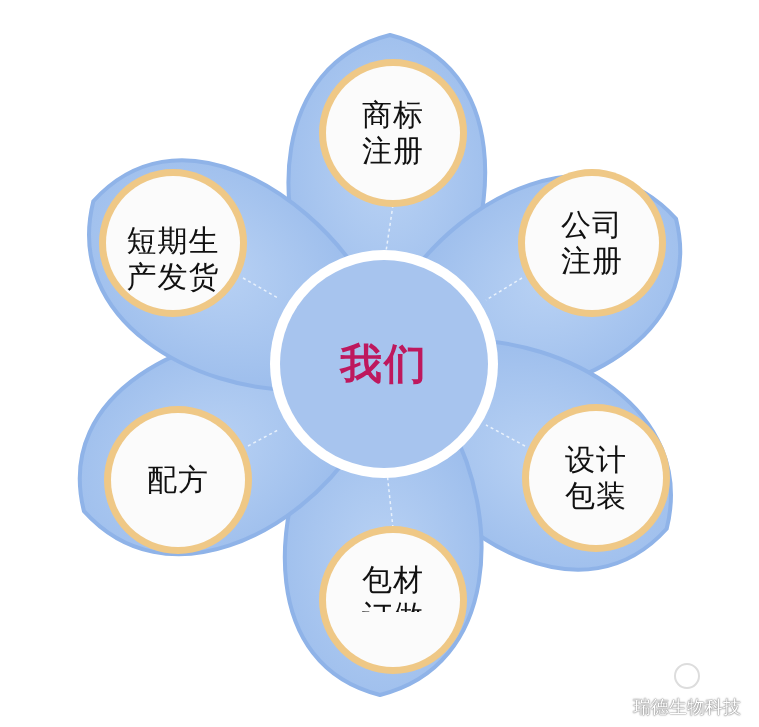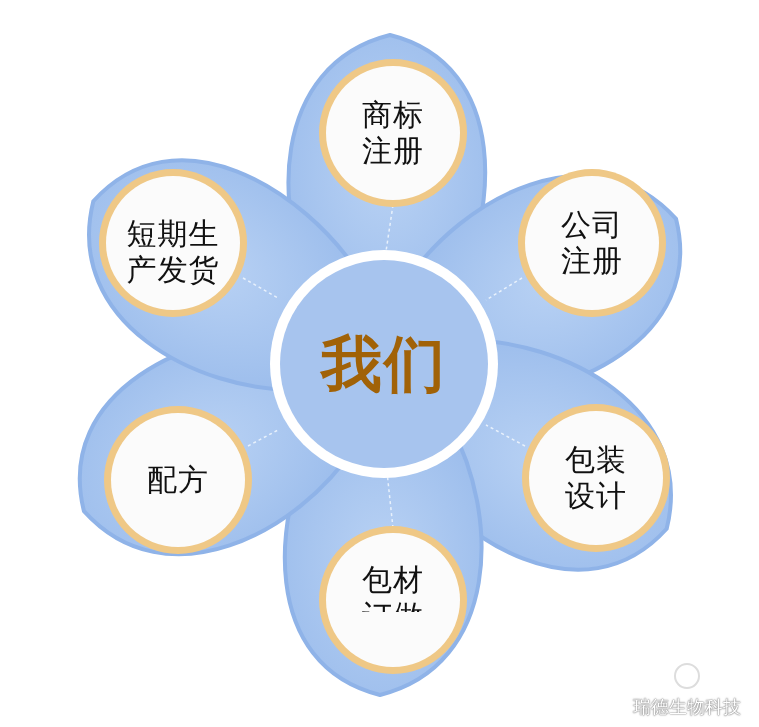--- a/index.html
+++ b/index.html
@@ -1,20 +1,20 @@
 <!DOCTYPE html>
 <html><head>
 <meta charset="utf-8">
 <style>
   html,body{margin:0;padding:0;background:#ffffff;}
   body{width:759px;height:727px;position:relative;overflow:hidden;font-family:"DejaVu Sans",sans-serif;}
   svg.bg{position:absolute;left:0;top:0;}
   .node{position:absolute;display:flex;align-items:center;justify-content:center;flex-direction:column;text-align:left;color:#111;}
   .node span{display:block;font-size:30px;line-height:36px;letter-spacing:1px;}
-  .hub span{font-size:61px;line-height:74px;letter-spacing:2px;color:#a16207;font-weight:bold;}
+  .hub span{font-size:42px;line-height:74px;letter-spacing:2px;color:#be185d;font-weight:bold;}
   .wm{position:absolute;right:18px;bottom:8px;font-size:18px;color:#ffffff;text-shadow:0 0 2px #777,0 0 1px #555;display:flex;align-items:center;gap:6px;flex-direction:column;}
   .wm-icon{width:26px;height:26px;border-radius:50%;border:2px solid #ddd;box-sizing:border-box;}
 </style>
 </head>
 <body>
 
 <svg class="bg" width="759" height="727" viewBox="0 0 759 727">
   <defs>
     <radialGradient id="pg" cx="50%" cy="50%" r="60%">
       <stop offset="0%" stop-color="#b9d2f4"></stop>
@@ -81,35 +81,35 @@
   <span>商标</span>
   <span>注册</span>
 </div>
 
 <div class="node" style="left:525px;top:176px;width:134px;height:134px;">
   <span>公司</span>
   <span>注册</span>
 </div>
 
 <div class="node" style="left:529px;top:411px;width:134px;height:134px;">
+  <span>设计</span>
   <span>包装</span>
-  <span>设计</span>
 </div>
 
 <div class="node" style="left:326px;top:531px;width:134px;height:134px;">
   <span>包材</span>
   <span style="height:14px;overflow:hidden;line-height:36px;">订做</span>
   <span style="height:22px;"></span>
 </div>
 
 <div class="node" style="left:111px;top:413px;width:134px;height:134px;gap:36px;">
   <span>配方</span>
 </div>
 
-<div class="node" style="left:106px;top:185px;width:134px;height:134px;">
+<div class="node" style="left:106px;top:192px;width:134px;height:134px;">
   <span>短期生</span>
   <span>产发货</span>
 </div>
 
 <div class="wm">
   <div class="wm-icon"></div>
   <span>瑞德生物科技</span>
 </div>
 
 </body></html>

